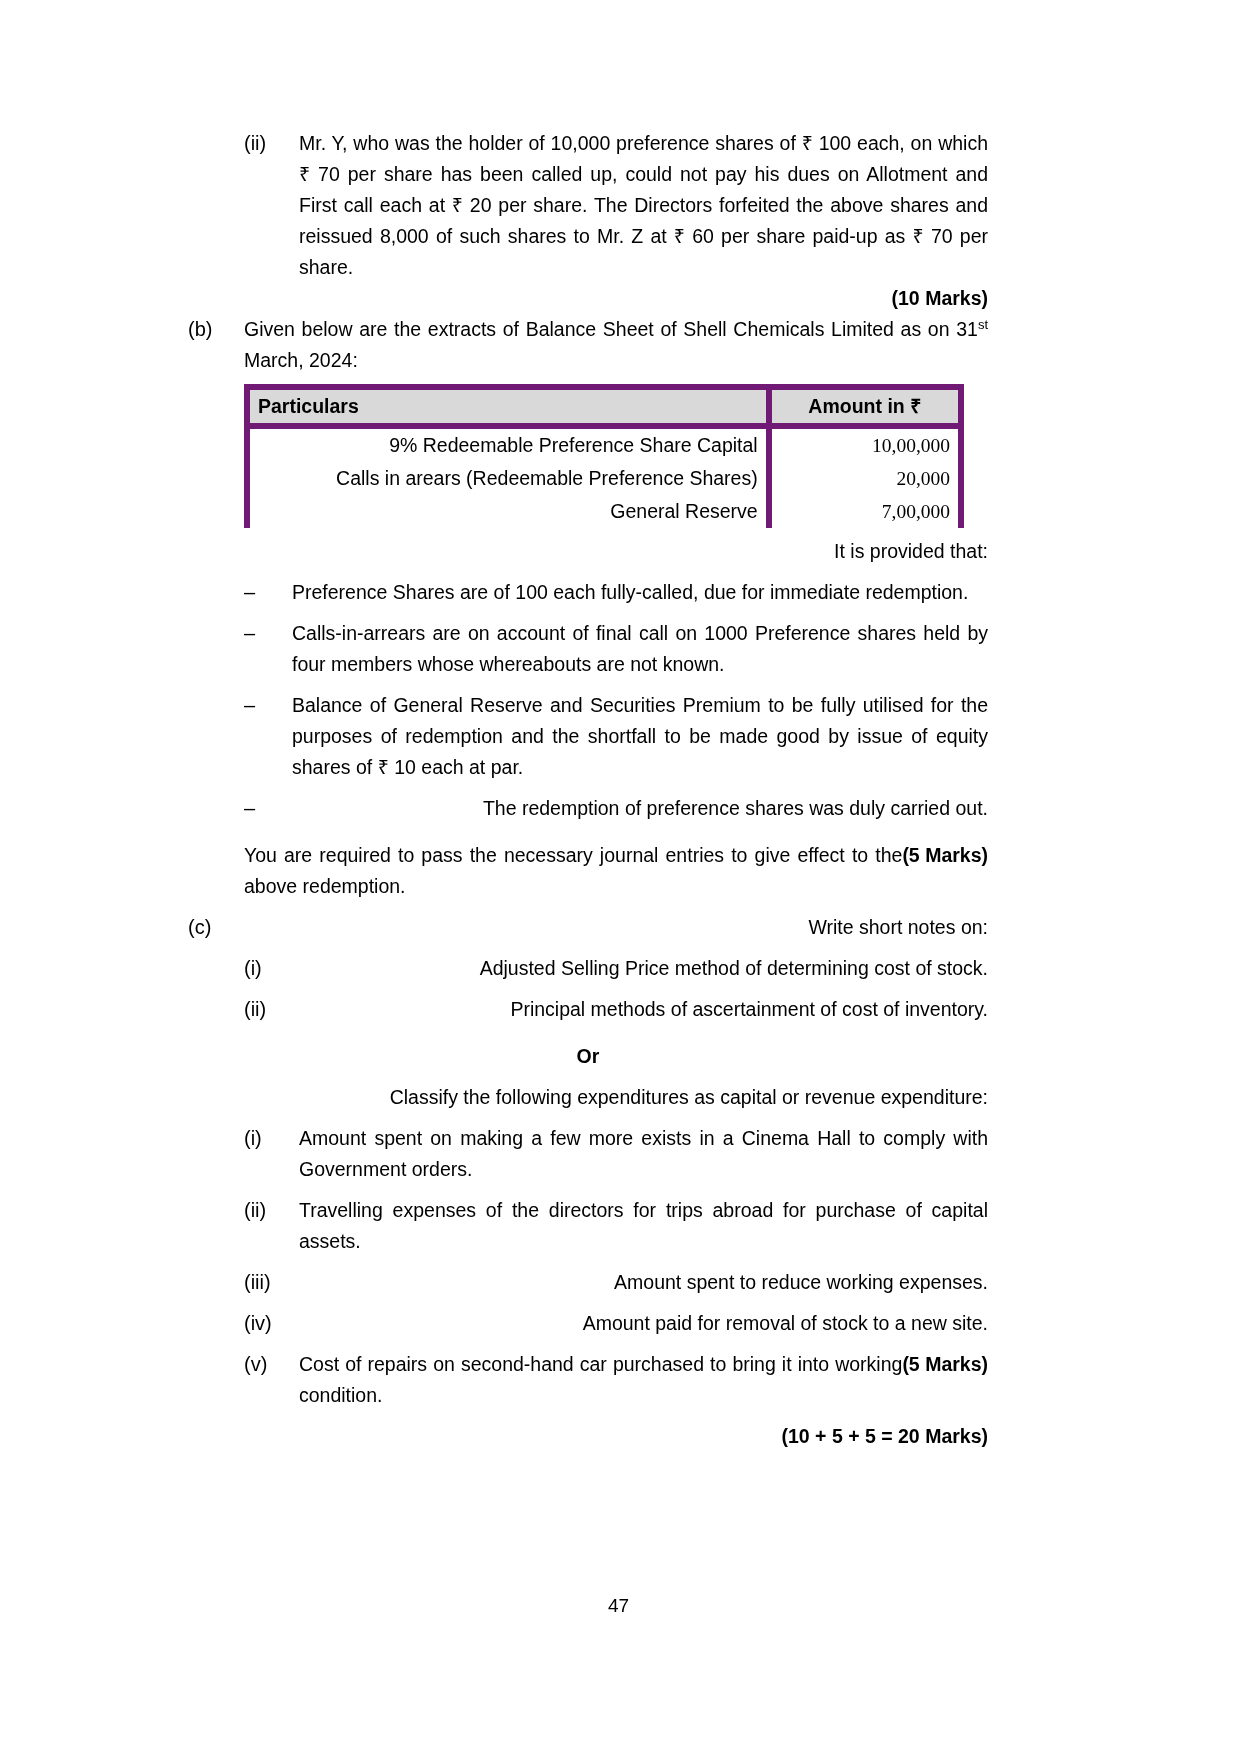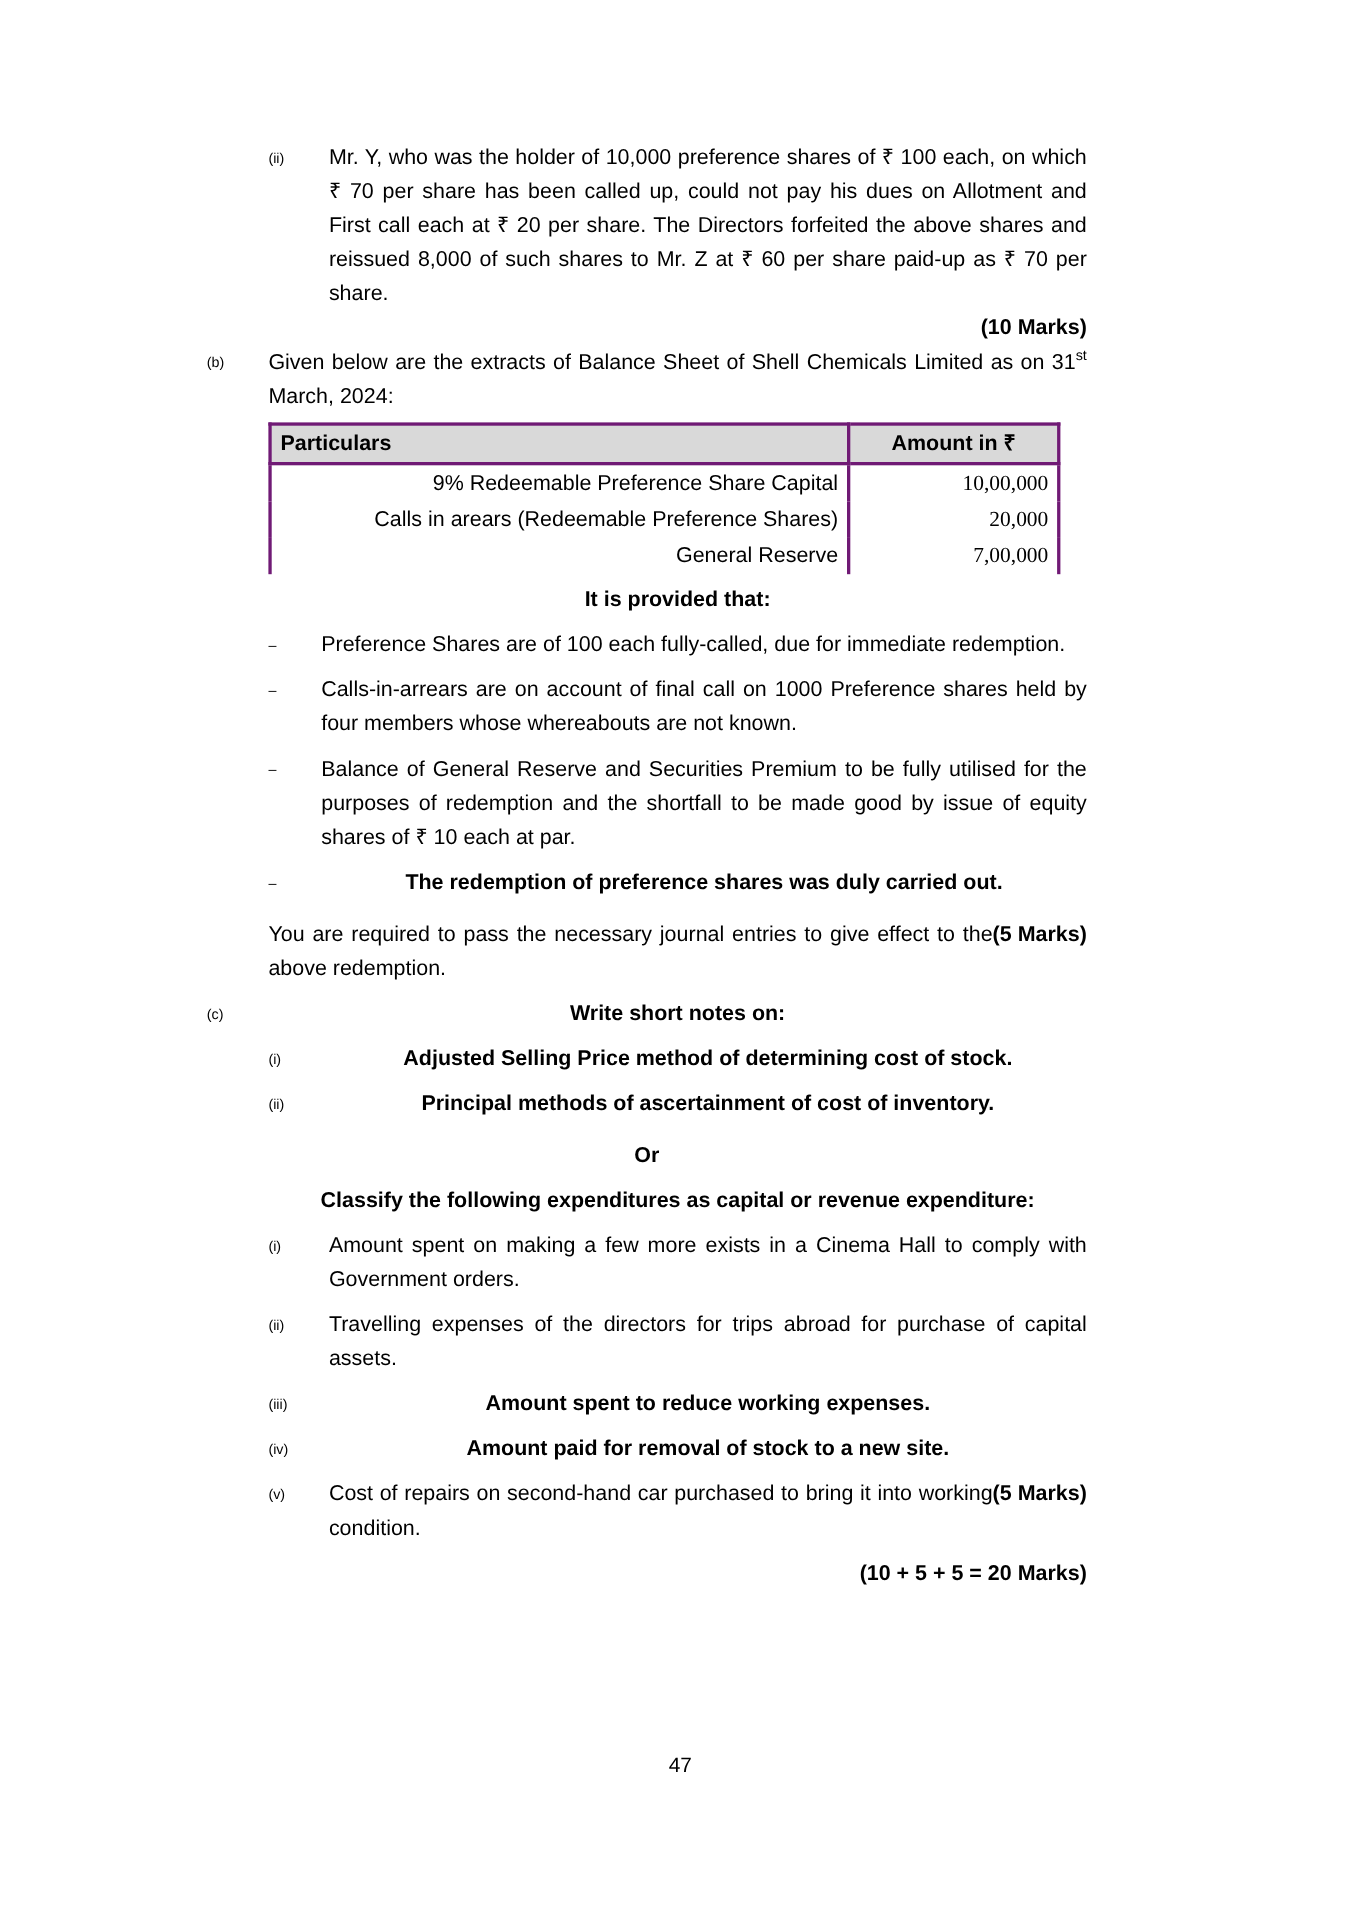--- a/index.html
+++ b/index.html
@@ -29,31 +29,31 @@
     width: 800px;
   }
   
   .row {
     display: flex;
     align-items: flex-start;
     margin-bottom: 0;
   }
   .marker {
     flex: 0 0 auto;
-    font-size: 13px;
+    font-size: 20px;
     line-height: 31px;
   }
   .body-txt {
     flex: 1 1 auto;
     font-size: 19.5px;
     line-height: 31px;
     text-align: justify;
     text-justify: inter-word;
   }
-  .no-just { text-align: center; font-weight: bold; }
+  .no-just { text-align: right; }
 
   
   .m-outer { width: 56px; }      
   .m-inner { width: 55px; }      
   .m-dash  { width: 48px; }
 
   .lvl1 { margin-left: 0px; }
   .lvl2 { margin-left: 56px; }
 
   .marks {
@@ -76,21 +76,21 @@
   .gap-m { height: 16px; }
 
   table.extract {
     border-collapse: collapse;
     margin-left: 56px;
     margin-top: 8px;
     margin-bottom: 8px;
     width: 720px;
   }
   table.extract th, table.extract td {
-    border: 3px solid #701a75;
+    border: 6px solid #701a75;
     font-size: 19.5px;
     line-height: 29px;
     padding: 2px 8px;
   }
   table.extract th {
     background: #d9d9d9;
     font-weight: bold;
   }
   table.extract th.p-col { text-align: left; width: 540px; }
   table.extract th.a-col { text-align: center; width: 180px; }

